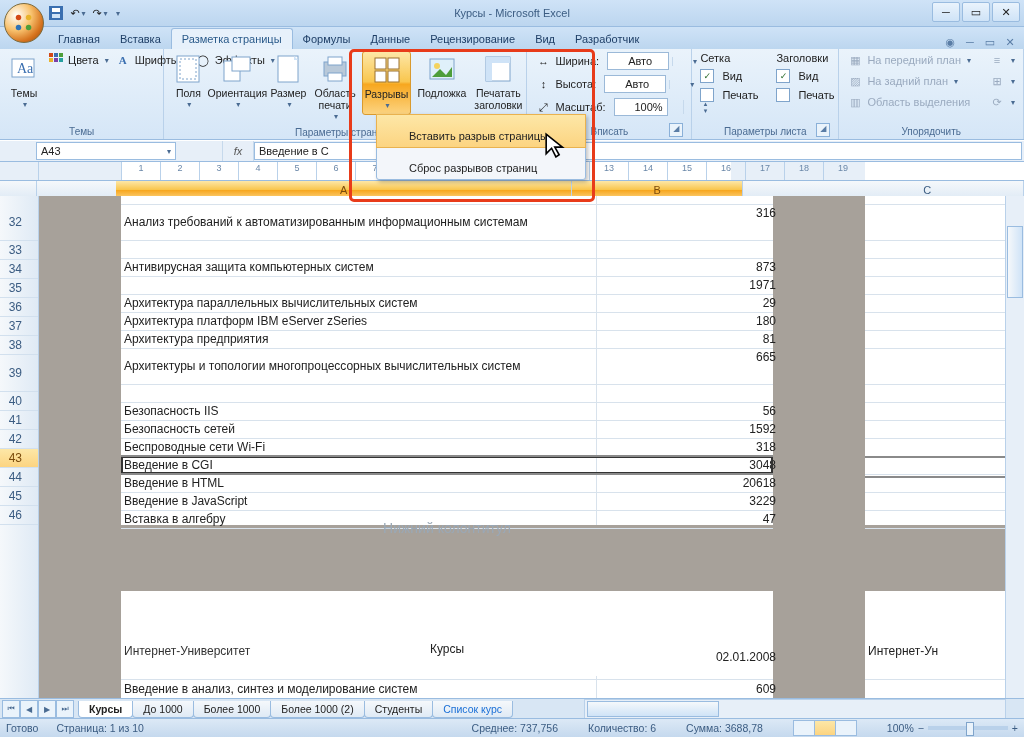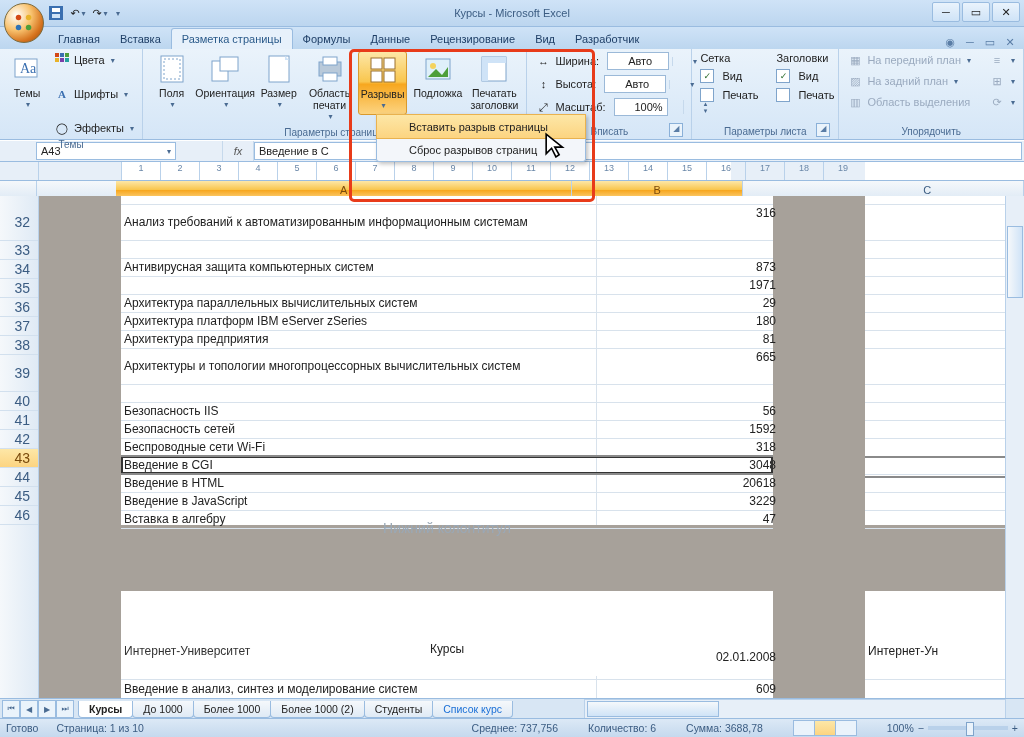--- a/index.html
+++ b/index.html
@@ -31,21 +31,21 @@
   .smallrow .sic{width:16px;height:16px;display:flex;align-items:center;justify-content:center}
   .chev{font-size:8px;color:#4a6b92;margin-left:2px}
   .combo{display:inline-flex;align-items:center;border:1px solid #9bb9d8;background:#fff;height:16px;margin-left:4px}
   .combo span{padding:0 20px}
   .combo .dd{width:14px;text-align:center;border-left:1px solid #c6d9ec;color:#4a6b92;font-size:8px}
   .chk{width:12px;height:12px;border:1px solid #7fa4cb;background:#fff;display:inline-flex;align-items:center;justify-content:center;margin-right:4px;font-size:9px;color:#2b6b2b}
   
   .red-outline{position:absolute;border:3px solid #e83b1a;border-radius:5px;pointer-events:none;z-index:45}
   
   .dropdown{position:absolute;top:114px;left:376px;width:208px;background:#f3f6fa;border:1px solid #9abce0;border-radius:0 0 3px 3px;box-shadow:2px 2px 4px rgba(0,0,0,.25);z-index:60}
-  .dropdown .mitem{padding:6px 8px 5px 32px;position:relative}
+  .dropdown .mitem{padding:15px 8px 5px 32px;position:relative}
   .dropdown .mitem.hl{background:linear-gradient(#fde7a7,#fcd481);border:1px solid #e9b24f;margin:-1px}
   
   .cursor{position:absolute;left:544px;top:132px;z-index:70;width:26px;height:26px}
   
   .fbar{height:20px;background:#e7eff8;border-top:1px solid #fff;border-bottom:1px solid #9abce0;display:flex;align-items:stretch}
   .namebox{width:130px;background:#fff;border:1px solid #9abce0;margin:1px 0 1px 36px;display:flex;align-items:center;padding:0 4px;justify-content:space-between}
   .namebox .dd{font-size:8px;color:#4a6b92}
   .fx{width:30px;display:flex;align-items:center;justify-content:center;color:#555;font-style:italic;border-right:1px solid #c6d9ec;border-left:1px solid #c6d9ec;background:#e7eff8}
   .finput{flex:1;background:#fff;border:1px solid #9abce0;margin:1px 2px 1px 0;padding:0 4px;display:flex;align-items:center}
   
@@ -56,21 +56,21 @@
   .hruler .ticks span{width:38px;border-left:1px solid #b9d1ea;display:flex;align-items:flex-start;justify-content:center;padding-top:1px}
   .hruler .lightzone{position:absolute;left:82px;width:610px;top:0;bottom:0;background:#fff}
   
   .colhead{height:18px;display:flex;background:linear-gradient(#f5f8fb,#dfeaf5);border-bottom:1px solid #9abce0}
   .colhead .c0{width:38px;border-right:1px solid #b9d1ea}
   .colhead .ch{border-right:1px solid #b9d1ea;display:flex;align-items:center;justify-content:center;color:#3b5c82}
   .colhead .ch.sel{background:linear-gradient(#fde7a7,#f9c64e 48%,#f7a71f 52%,#fcd481);color:#7a4b0c}
   
   .gridwrap{position:absolute;left:0;right:0;top:196px;bottom:38px;display:flex}
   .rowhdrs{width:38px;background:linear-gradient(90deg,#f5f8fb,#dfeaf5);border-right:1px solid #b9d1ea}
-  .rowhdrs .rh{height:18px;border-bottom:1px solid #d2e0ee;display:flex;align-items:center;justify-content:flex-end;padding-right:8px;color:#3b5c82;font-size:14px}
+  .rowhdrs .rh{height:18px;border-bottom:1px solid #d2e0ee;display:flex;align-items:center;justify-content:flex-end;padding-right:16px;color:#3b5c82;font-size:12px}
   .rowhdrs .rh.sel{background:linear-gradient(#fde7a7,#fcd481);color:#7a4b0c}
   .rowhdrs .rh.big{height:197px;align-items:flex-end;padding-bottom:2px}
   .sheet{flex:1;position:relative;overflow:hidden;background:#a7a19a}
   .pagecol{position:absolute;top:0;background:#fff}
   .pagecolA{left:82px;width:475px}
   .pagecolB{left:557px;width:177px}
   .pagecolC{left:826px;width:200px}
   .cellA{position:absolute;left:82px;width:475px;padding:0 3px;font-size:12px;display:flex;align-items:center}
   .cellB{position:absolute;left:557px;width:177px;padding:0 3px;font-size:12px;display:flex;align-items:center;justify-content:flex-end}
   .cellC{position:absolute;left:826px;width:200px;padding:0 3px;font-size:12px;display:flex;align-items:center}
@@ -155,21 +155,21 @@
       <div class="bigbtn">
         <div class="bicon">
             <svg width="28" height="28">
               <rect x="2" y="4" width="22" height="18" fill="#fff" stroke="#7fa4cb"></rect>
               <text x="7" y="18" font-size="14" fill="#3a6fb0" font-family="serif">Aa</text>
             </svg>
           </div>
         <span>Темы</span>
           <span class="chev">▾</span>
       </div>
-      <div style="display:flex;flex-direction:column;gap:16px">
+      <div style="display:flex;gap:2px">
         <div class="smallrow">
             <span class="sic">
               <svg width="14" height="14">
                 <rect width="4" height="4" x="0" y="0" fill="#d34817"></rect>
                 <rect width="4" height="4" x="5" y="0" fill="#3a6fb0"></rect>
                 <rect width="4" height="4" x="10" y="0" fill="#4d9e3a"></rect>
                 <rect width="4" height="4" x="0" y="5" fill="#e8b32a"></rect>
                 <rect width="4" height="4" x="5" y="5" fill="#7a3fa8"></rect>
                 <rect width="4" height="4" x="10" y="5" fill="#26a0a0"></rect>
               </svg>

